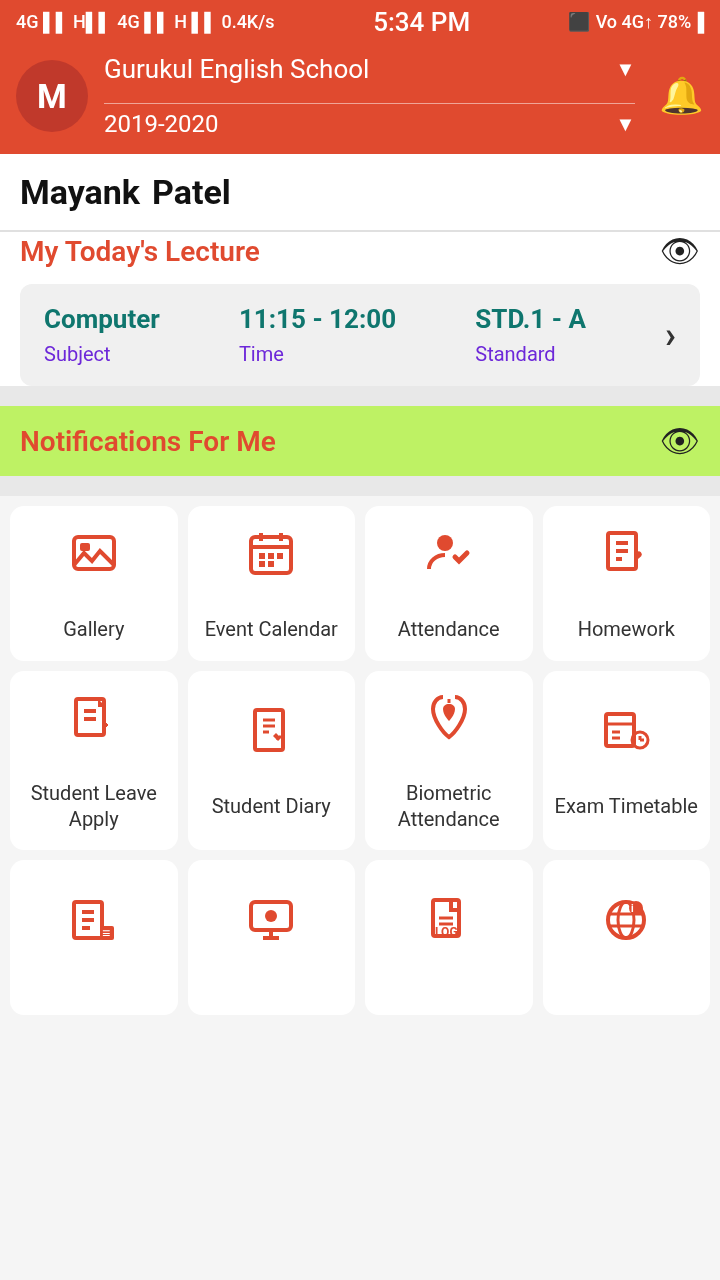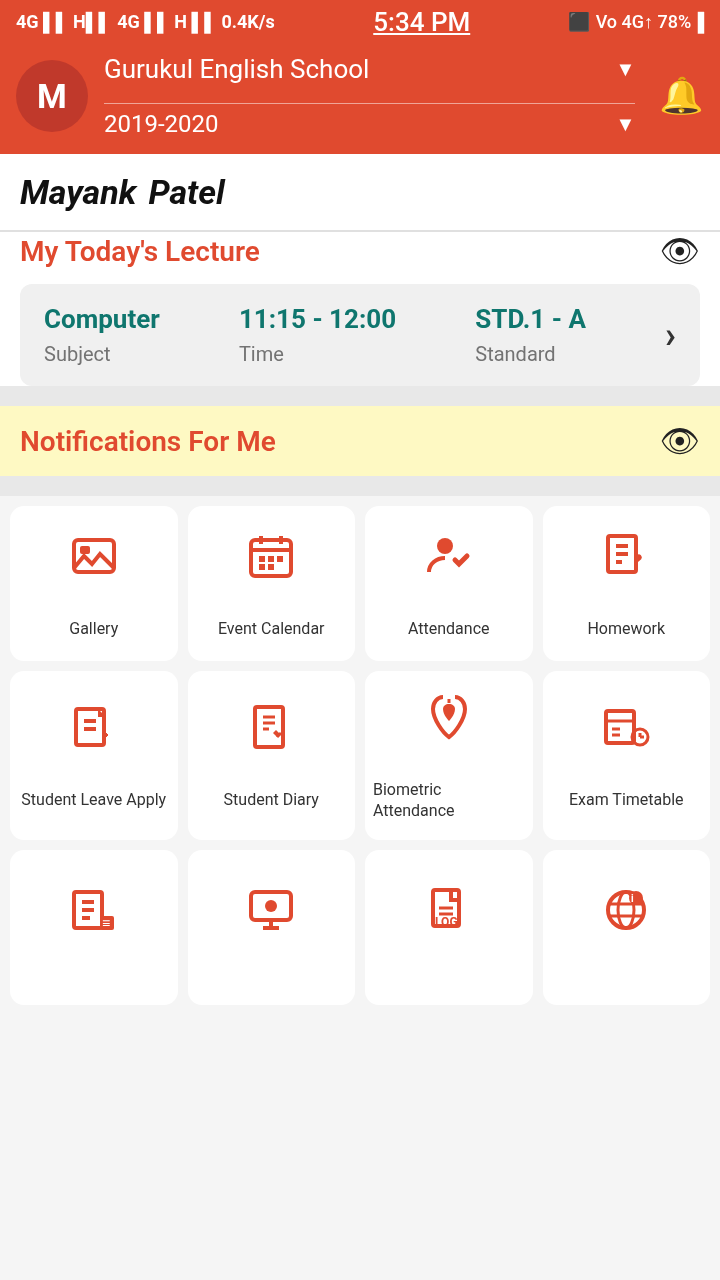--- a/index.html
+++ b/index.html
@@ -17,22 +17,22 @@
       background: #e04a2f;
       color: white;
       height: 44px;
       display: flex;
       align-items: center;
       justify-content: space-between;
       padding: 0 16px;
       font-size: 22px;
       font-weight: 500;
     }
-    .status-left { display: flex; align-items: center; gap: 6px; font-weight: bold; }
-    .status-center { font-size: 26px; font-weight: 500; text-decoration: underline; }
+    .status-left { display: flex; align-items: center; gap: 6px; }
+    .status-center { font-size: 26px; font-weight: 500; }
     .status-right { display: flex; align-items: center; gap: 8px; font-size: 20px; }
 
     
     .header {
       background: #e04a2f;
       padding: 10px 16px 16px 16px;
       display: flex;
       align-items: center;
       gap: 16px;
     }
@@ -82,21 +82,20 @@
       margin-left: 8px;
     }
 
     
     .user-name-section {
       background: white;
       padding: 18px 20px;
       display: flex;
       align-items: center;
       gap: 12px;
-      font-style: italic;
     }
     .user-name {
       font-size: 34px;
       font-weight: bold;
       color: #111;
     }
 
     
     .divider {
       height: 2px;
@@ -130,32 +129,32 @@
     .lecture-card {
       background: #f0f0f0;
       border-radius: 12px;
       padding: 20px 24px;
       display: flex;
       align-items: center;
       justify-content: space-between;
     }
     .lecture-col { display: flex; flex-direction: column; gap: 8px; }
     .lecture-main { font-size: 26px; font-weight: bold; color: #0f766e; }
-    .lecture-label { font-size: 20px; color: #737373; }
+    .lecture-label { font-size: 20px; color: #6d28d9; }
     .lecture-chevron { font-size: 36px; color: #333; font-weight: bold; }
 
     
     .section-gap {
       height: 20px;
       background: #e8e8e8;
     }
 
     
     .notifications-section {
-      background: #fef9c3;
+      background: #bef264;
       padding: 16px 20px;
       display: flex;
       align-items: center;
       justify-content: space-between;
       margin-bottom: 0;
     }
     .menu-grid {
       background: #f5f5f5;
       display: grid;
       grid-template-columns: repeat(4, 1fr);
@@ -173,22 +172,23 @@
       gap: 12px;
       cursor: pointer;
       min-height: 155px;
     }
     .menu-icon {
       font-size: 44px;
       color: #e04a2f;
       line-height: 1;
     }
     .menu-label {
-      font-size: 16px;
+      font-size: 20px;
       color: #333;
+      text-align: center;
       line-height: 1.3;
       margin-top: 20px;
     }
 
     
     .svg-icon {
       width: 48px;
       height: 48px;
       fill: #e04a2f;
     }

